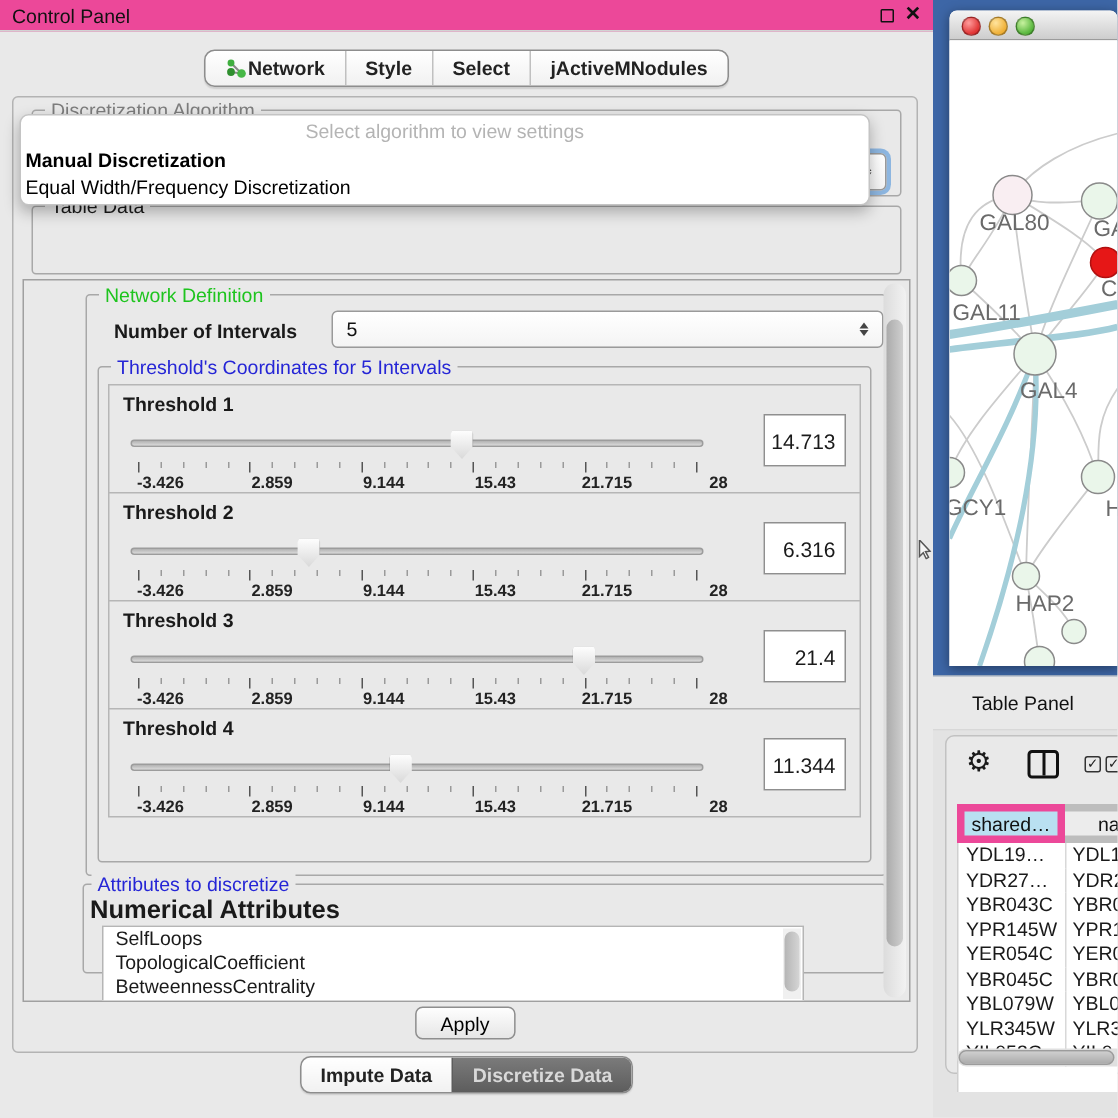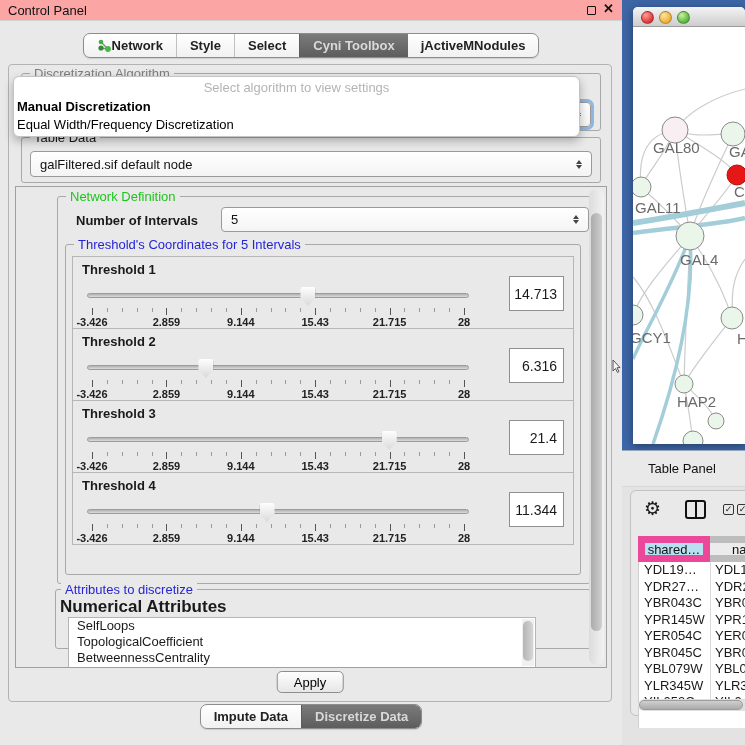--- a/index.html
+++ b/index.html
@@ -1,21 +1,21 @@
 <!DOCTYPE html>
 <html><head>
 <meta charset="utf-8">
 <style>
   * { margin:0; padding:0; box-sizing:border-box; }
   html,body { width:745px; height:745px; overflow:hidden; }
   body { font-family:"Liberation Sans", sans-serif; background:#e9e9e9; position:relative; font-size:13px; color:#1a1a1a; }
 
   
   #control-panel { position:absolute; left:0; top:0; width:622px; height:745px; background:#e9e9e9; }
-  #cp-titlebar { position:absolute; left:0; top:0; width:100%; height:21px; background:#fca5a5; border-bottom:1px solid #d2d2d2; }
+  #cp-titlebar { position:absolute; left:0; top:0; width:100%; height:21px; background:#ec4899; border-bottom:1px solid #d2d2d2; }
   #cp-title { position:absolute; left:8px; top:3px; font-size:13px; color:#111; }
   #cp-float { position:absolute; right:26px; top:6px; width:9px; height:9px; border:1.5px solid #111; border-radius:1px; }
   #cp-close { position:absolute; right:8px; top:1px; font-size:13px; font-weight:bold; color:#111; }
 
   
   #top-tabs { position:absolute; left:0; top:33px; width:622px; display:flex; justify-content:center; }
   .segctrl { display:inline-flex; border:1px solid #8d8d8d; border-radius:7px; overflow:hidden; background:linear-gradient(#ffffff,#f1f1f1); height:25px; box-shadow:0 1px 1px rgba(0,0,0,.12); }
   .seg { display:flex; align-items:center; gap:0; padding:0 13px; font-size:13px; font-weight:600; color:#222; border-left:1px solid #c0c0c0; white-space:nowrap; }
   .seg:first-child { border-left:none; }
   .seg.sel { background:linear-gradient(#7b7b7b,#5d5d5d); color:#d9d9d9; border-left:1px solid #5d5d5d; }
@@ -62,21 +62,21 @@
   .thr { position:relative; height:73px; border:1px solid #b6b6b6; background:#e9e9e9; margin-top:-1px; }
   .thr:first-child { margin-top:0; }
   .thr-label { position:absolute; left:9px; top:5px; font-weight:bold; font-size:13px; }
   .slider { position:absolute; left:14px; top:30px; width:382px; height:40px; }
   .track { position:absolute; left:0; top:6px; width:100%; height:5px; border:1px solid #9c9c9c; border-radius:4px; background:linear-gradient(#b2b2b2,#dadada); }
   .thumb-k { position:absolute; top:0; width:15px; height:19px; clip-path:polygon(8% 0,92% 0,100% 12%,100% 55%,50% 100%,0 55%,0 12%); background:linear-gradient(#fefefe,#d9d9d9); filter:drop-shadow(0 0 1px #777); }
   .ticks { position:absolute; left:5px; right:5px; top:21px; height:8px; }
   .tick { position:absolute; top:0; width:1px; background:#9a9a9a; height:4px; }
   .tick.major { height:7px; background:#555; }
   .tlabels { position:absolute; left:5px; right:5px; top:29px; height:12px; font-size:11px; font-weight:bold; color:#222; }
-  .tlabel { position:absolute; transform:translateX(-50%); white-space:nowrap; }
+  .tlabel { position:absolute; transform:translateX(-50%); white-space:nowrap;margin-left:15px; }
   .valbox { position:absolute; right:9px; top:19px; width:55px; height:35px; background:#fff; border:1px solid #8f8f8f; display:flex; align-items:center; justify-content:flex-end; padding-right:6px; font-size:14px; }
 
   #attrs-group { left:39px; top:402px; width:536px; height:60px; }
   #attrs-group > .gtitle { color:#2525d6; left:5px; }
   #attrs-sub { position:absolute; left:4px; top:7px; font-weight:bold; font-size:17px; }
   #attrs-list { position:absolute; left:12px; top:27px; width:468px; height:51px; background:#fff; border:1px solid #b5b5b5; overflow:hidden; }
   #attrs-list .li { height:16px; line-height:16px; padding-left:8px; font-size:13px; }
   #attrs-sb { position:absolute; right:1px; top:1px; width:12px; bottom:1px; background:#f0f0f0; }
   #attrs-sb .thumb { position:absolute; left:1px; right:1px; top:2px; height:40px; background:linear-gradient(90deg,#b5b5b5,#d5d5d5); border-radius:6px; }
 
@@ -101,21 +101,21 @@
   #table-panel-title { position:absolute; left:26px; top:10px; font-size:13px; color:#111; }
   #tp-box { position:absolute; left:8px; top:490px; width:130px; height:226px; background:#e9e9e9; border:1px solid #c2c2c2; border-radius:6px; }
   #tp-toolbar { position:absolute; left:0; top:0; width:100%; height:40px; }
   #gear { position:absolute; left:13px; top:6px; font-size:19px; color:#1a1a1a; font-family:"DejaVu Sans", sans-serif; }
   #colicon { position:absolute; left:54px; top:9px; width:21px; height:19px; border:2px solid #111; border-radius:3px; }
   #colicon i { position:absolute; left:50%; top:0; bottom:0; width:2px; background:#111; transform:translateX(-50%); }
   .chk { position:absolute; top:13px; width:11px; height:11px; border:1.5px solid #333; border-radius:2px; font-size:9px; line-height:9px; text-align:center; color:#222; }
   #chk1 { left:92px; } #chk2 { left:106px; }
   #tp-table { position:absolute; left:7px; top:45px; width:160px; }
   #tp-head { display:flex; height:26px; }
-  .hcell { border:7px solid #ec4899; font-size:13px; display:flex; align-items:center; justify-content:center; color:#111; }
+  .hcell { border:5px solid #ec4899; font-size:13px; display:flex; align-items:center; justify-content:center; color:#111; }
   #hc1 { width:72px; background:#b9e0f1; }
   #hc2 { width:86px; background:#ececec; border-left:none; border-color:#bdbdbd; justify-content:flex-start; padding-left:22px; }
   #tp-rows { height:166px; overflow:hidden; background:#fff; border-left:1px solid #cfcfcf; }
   .trow { display:flex; height:16.5px; font-size:13px; }
   .trow .c1 { width:72px; padding-left:5px; border-right:1px solid #d8d8d8; }
   .trow .c2 { width:86px; padding-left:4px; }
   #tp-hscroll { position:absolute; left:7px; top:208px; width:112px; height:12px; background:#e0e0e0; border-radius:6px; }
   #tp-hscroll .thumb { position:absolute; left:1px; top:1px; height:10px; width:104px; border-radius:5px; background:linear-gradient(#cfcfcf,#ababab); border:1px solid #9c9c9c; }
 
   #mouse-cursor { position:absolute; left:612px; top:360px; z-index:99; }
@@ -141,23 +141,20 @@
             <circle cx="11" cy="11" r="2.9" fill="#46b846"></circle>
           </svg>
           <span>Network</span>
         </div>
         <div class="seg">
           <span>Style</span>
         </div>
         <div class="seg">
           <span>Select</span>
         </div>
-        <div class="seg sel">
-          <span>Cyni Toolbox</span>
-        </div>
         <div class="seg">
           <span>jActiveMNodules</span>
         </div>
       </div>
   </div>
 
   <div id="main">
 
     <div class="group" id="alg-group">
       <span class="gtitle">Discretization Algorithm</span>
@@ -165,27 +162,20 @@
         <span></span>
         <span class="spin">
             <i class="up"></i>
             <i class="dn"></i>
           </span>
       </div>
     </div>
 
     <div class="group" id="tabledata-group">
       <span class="gtitle">Table Data</span>
-      <div class="combo" id="tabledata-combo">
-        <span>galFiltered.sif default node</span>
-        <span class="spin">
-            <i class="up"></i>
-            <i class="dn"></i>
-          </span>
-      </div>
     </div>
 
     <div id="inner">
       <div class="group" id="interval-group">
         <span class="gtitle">Network Definition</span>
         <span id="noi-label">Number of Intervals</span>
         <div class="combo" id="noi-combo">
           <span>5</span>
           <span class="spin">
               <i class="up"></i>

